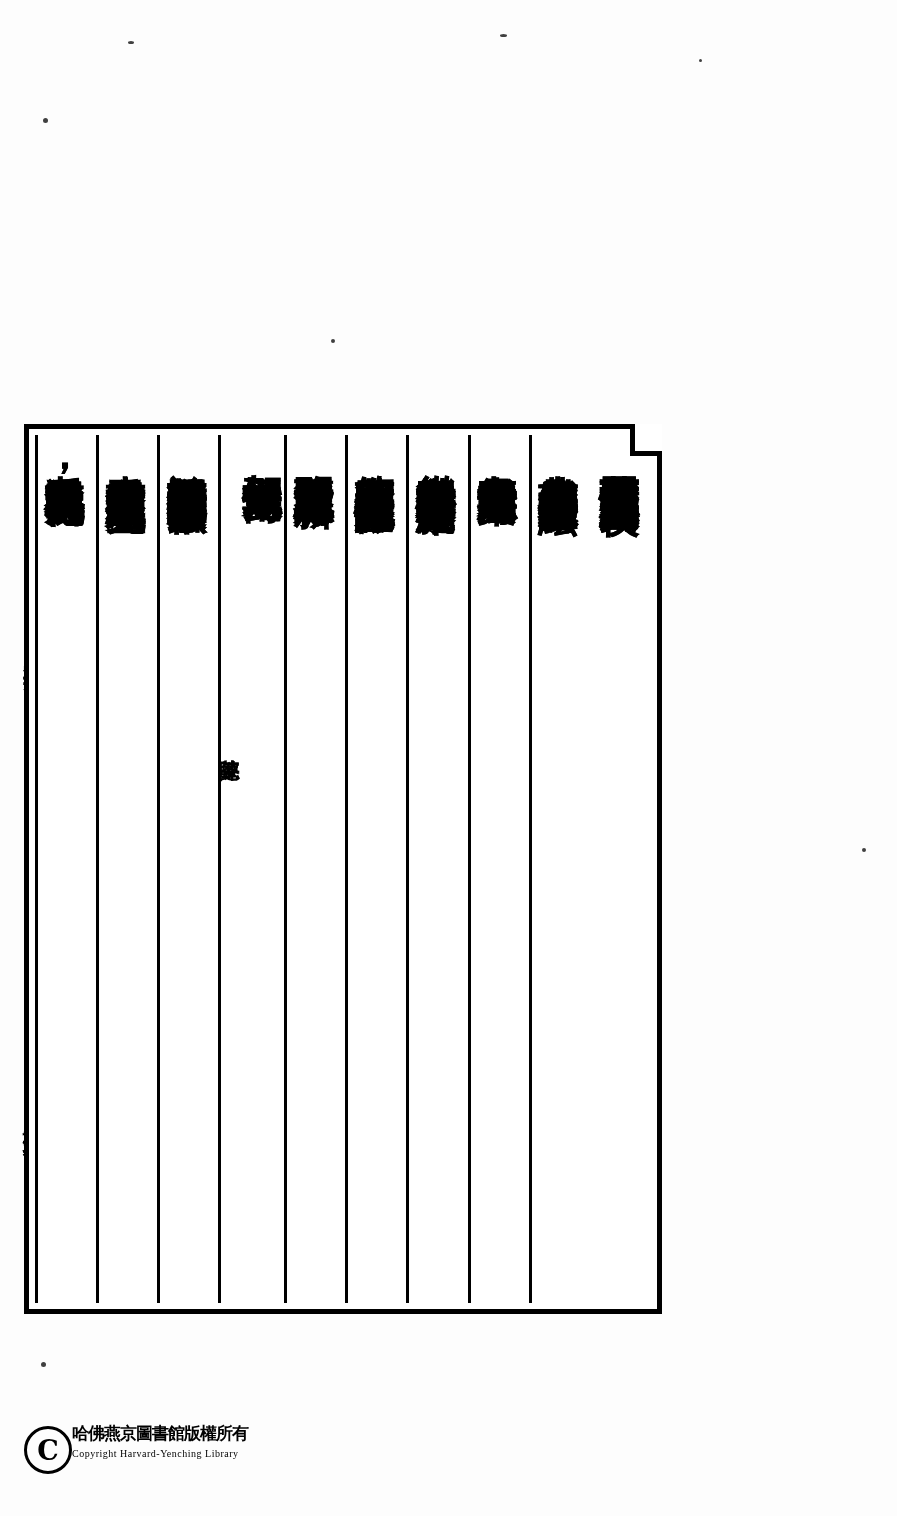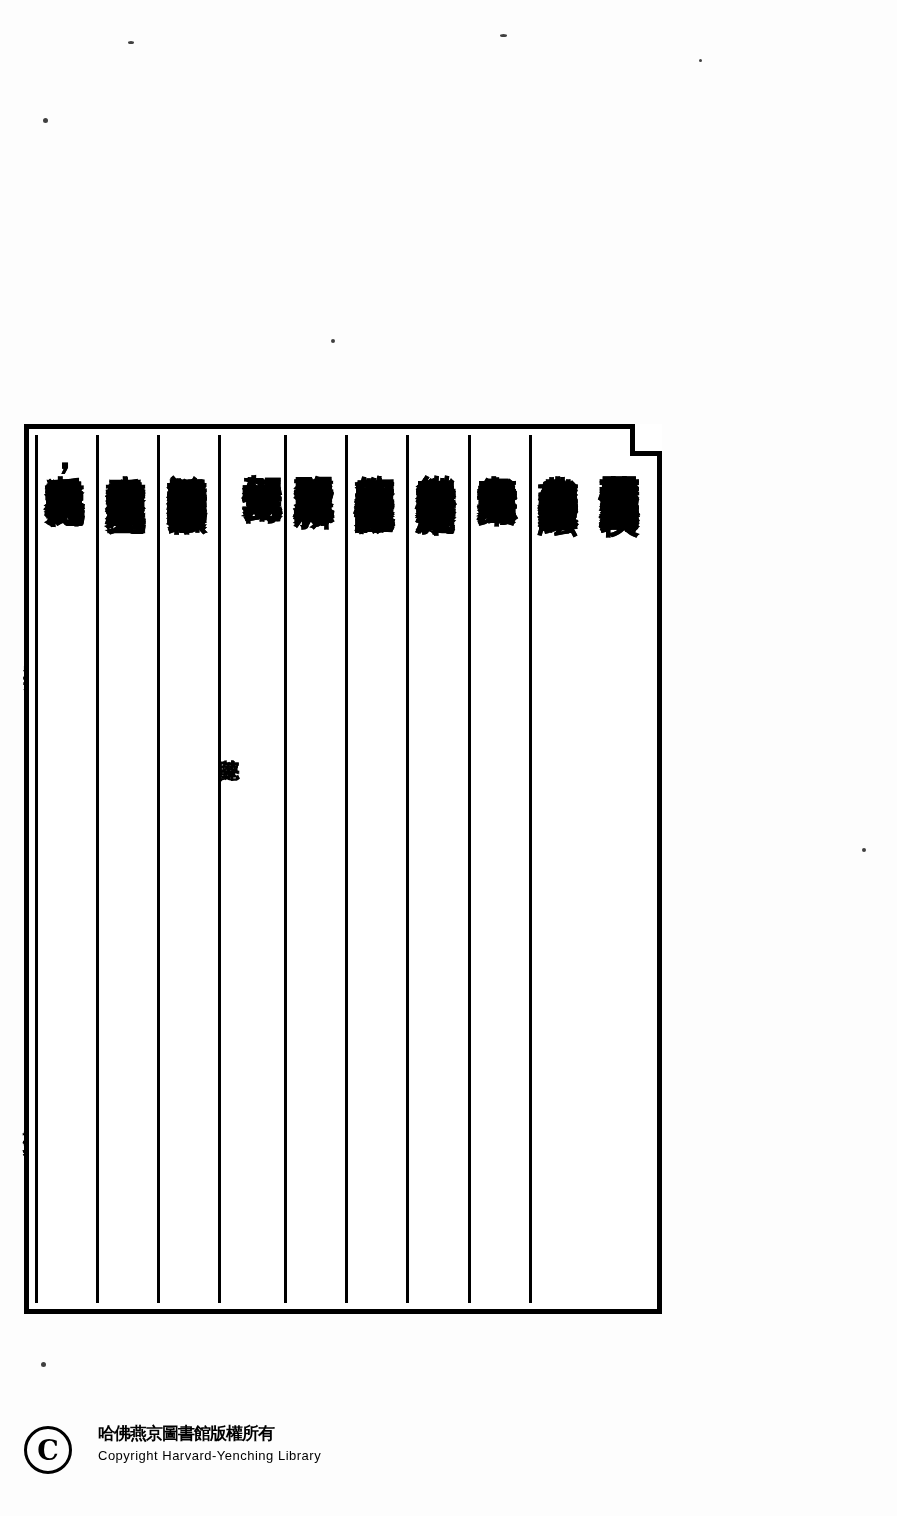--- a/index.html
+++ b/index.html
@@ -161,33 +161,33 @@
     display: flex;
     align-items: center;
     justify-content: center;
     font-family: "DejaVu Serif", serif;
     font-size: 27px;
     font-weight: 700;
     color: #000;
     margin-top: 2px;
   }
   .stamp-text {
-    margin-left: 26px;
+    margin-left: 0;
   }
   .stamp-cn {
     font-family: "DejaVu Serif", serif;
     font-size: 17px;
     font-weight: 700;
     letter-spacing: -1px;
     color: #000;
     line-height: 1.1;
   }
   .stamp-en {
-    font-family: Liberation Sans, sans-serif;
-    font-size: 13px;
+    font-family: Liberation Serif, serif;
+    font-size: 10px;
     letter-spacing: .5px;
     color: #000;
     margin-top: 5px;
   }
 
   
   .edge-top {
     position: absolute;
     left: 0; top: 0; width: 897px; height: 60px;
     background:

